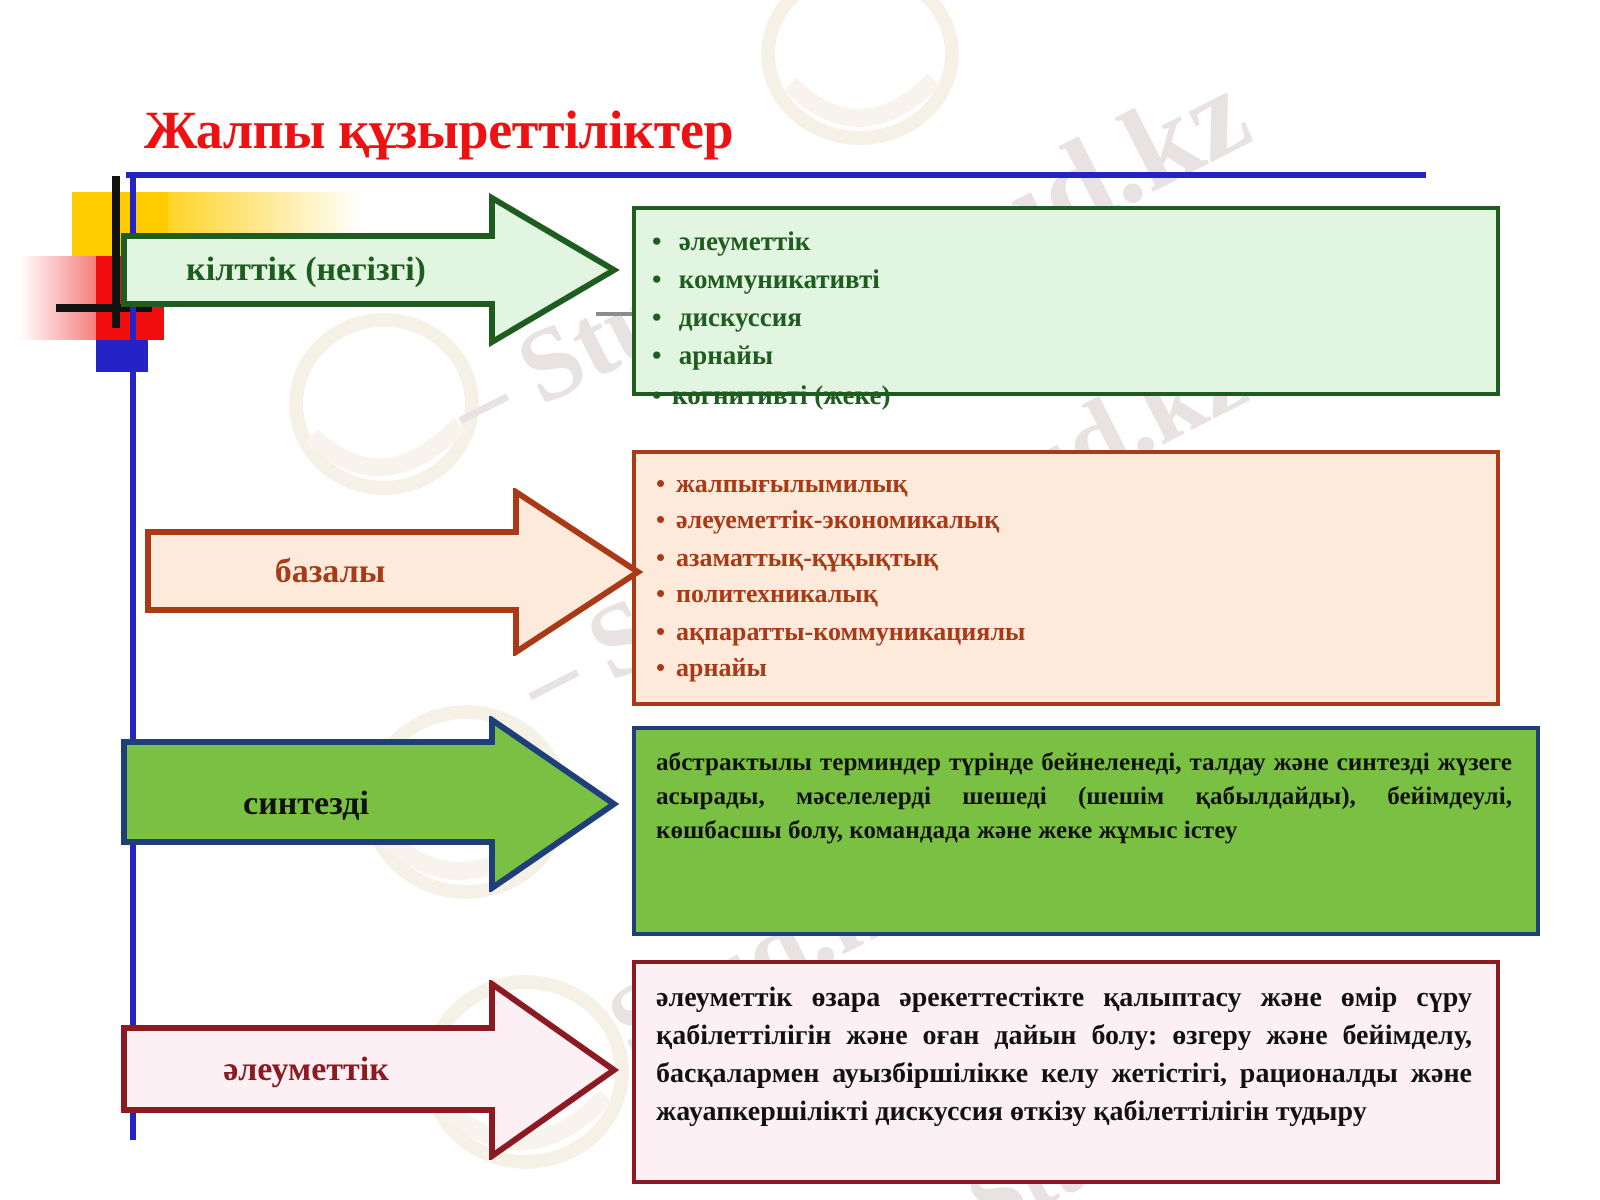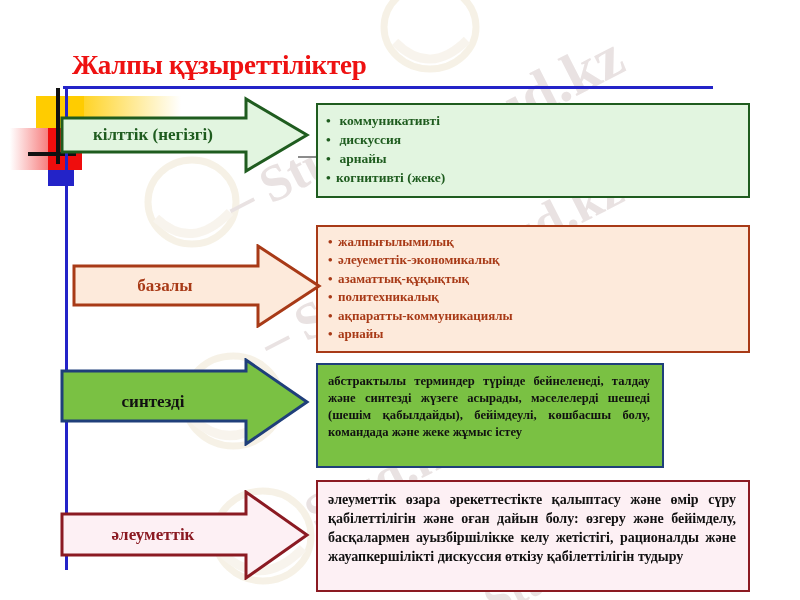--- a/index.html
+++ b/index.html
@@ -179,20 +179,21 @@
   <div class="arrow" style="left:60px;top:96px;width:250px;height:78px;">
     <svg width="250" height="78" viewBox="0 0 250 78">
       <polygon points="2,22 186,22 186,3 247,39 186,75 186,56 2,56" fill="#e2f5e0" stroke="#1f5c1f" stroke-width="3" stroke-linejoin="miter"></polygon>
     </svg>
     <div class="alabel" style="font-size:17px;color:#1f5c1f;">кілттік (негізгі)</div>
   </div>
   <div class="connector" style="left:298px;top:156px;width:24px;"></div>
 
   <div class="box" style="left:316px;top:103px;width:434px;height:95px;background:#e2f5e0;border:2px solid #1f5c1f;padding:6px 0 0 8px;">
     <ul style="font-size:13.5px;color:#1f5c1f;">
+      <li><span class="bullet">•</span> <span>әлеуметтік</span></li>
       <li><span class="bullet">•</span> <span>коммуникативті</span></li>
       <li><span class="bullet">•</span> <span>дискуссия</span></li>
       <li><span class="bullet">•</span> <span>арнайы</span></li>
       <li><span class="bullet">•</span><span>когнитивті (жеке)</span></li>
     </ul>
   </div>
 
   <div class="arrow" style="left:72px;top:244px;width:250px;height:84px;">
     <svg width="250" height="84" viewBox="0 0 250 84">
       <polygon points="2,22 186,22 186,2 247,42 186,82 186,61 2,61" fill="#fdeadb" stroke="#a83a17" stroke-width="3" stroke-linejoin="miter"></polygon>
@@ -211,21 +212,21 @@
     </ul>
   </div>
 
   <div class="arrow" style="left:60px;top:358px;width:250px;height:88px;">
     <svg width="250" height="88" viewBox="0 0 250 88">
       <polygon points="2,13 186,13 186,2 247,44 186,86 186,63 2,63" fill="#7ac143" stroke="#1f3f7a" stroke-width="3" stroke-linejoin="miter"></polygon>
     </svg>
     <div class="alabel" style="font-size:17px;color:#111111;">синтезді</div>
   </div>
 
-  <div class="box" style="left:316px;top:363px;width:348px;height:105px;background:#7ac143;border:2px solid #1f3f7a;padding:8px 12px 0 10px;">
+  <div class="box" style="left:316px;top:363px;width:454px;height:105px;background:#7ac143;border:2px solid #1f3f7a;padding:8px 12px 0 10px;">
     <div class="para" style="font-size:12.6px;color:#111111;">абстрактылы терминдер түрінде бейнеленеді, талдау және синтезді жүзеге асырады, мәселелерді шешеді (шешім қабылдайды), бейімдеулі, көшбасшы болу, командада және жеке жұмыс істеу</div>
   </div>
 
   <div class="arrow" style="left:60px;top:490px;width:250px;height:90px;">
     <svg width="250" height="90" viewBox="0 0 250 90">
       <polygon points="2,24 186,24 186,2 247,45 186,88 186,65 2,65" fill="#fdf0f4" stroke="#8b1a22" stroke-width="3" stroke-linejoin="miter"></polygon>
     </svg>
     <div class="alabel" style="font-size:17px;color:#8b1a22;">әлеуметтік</div>
   </div>
 

